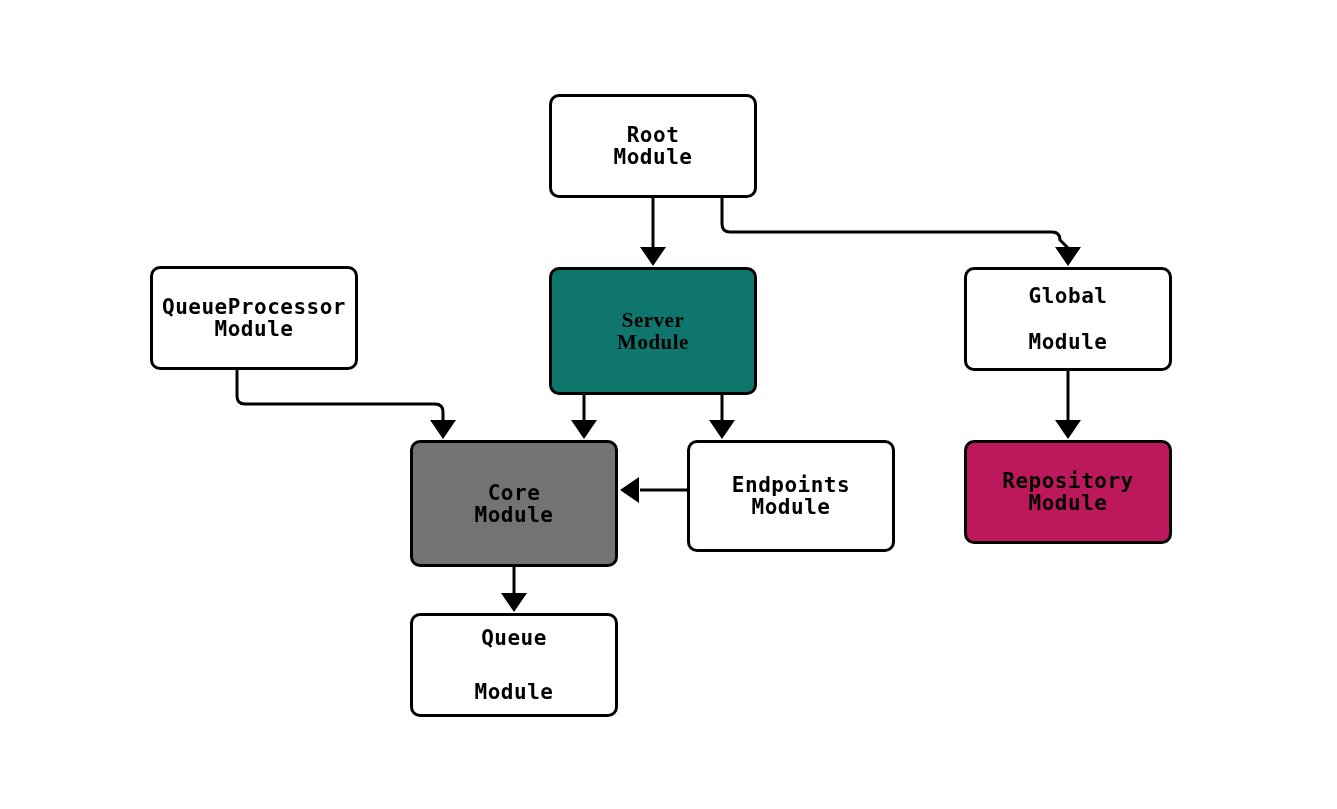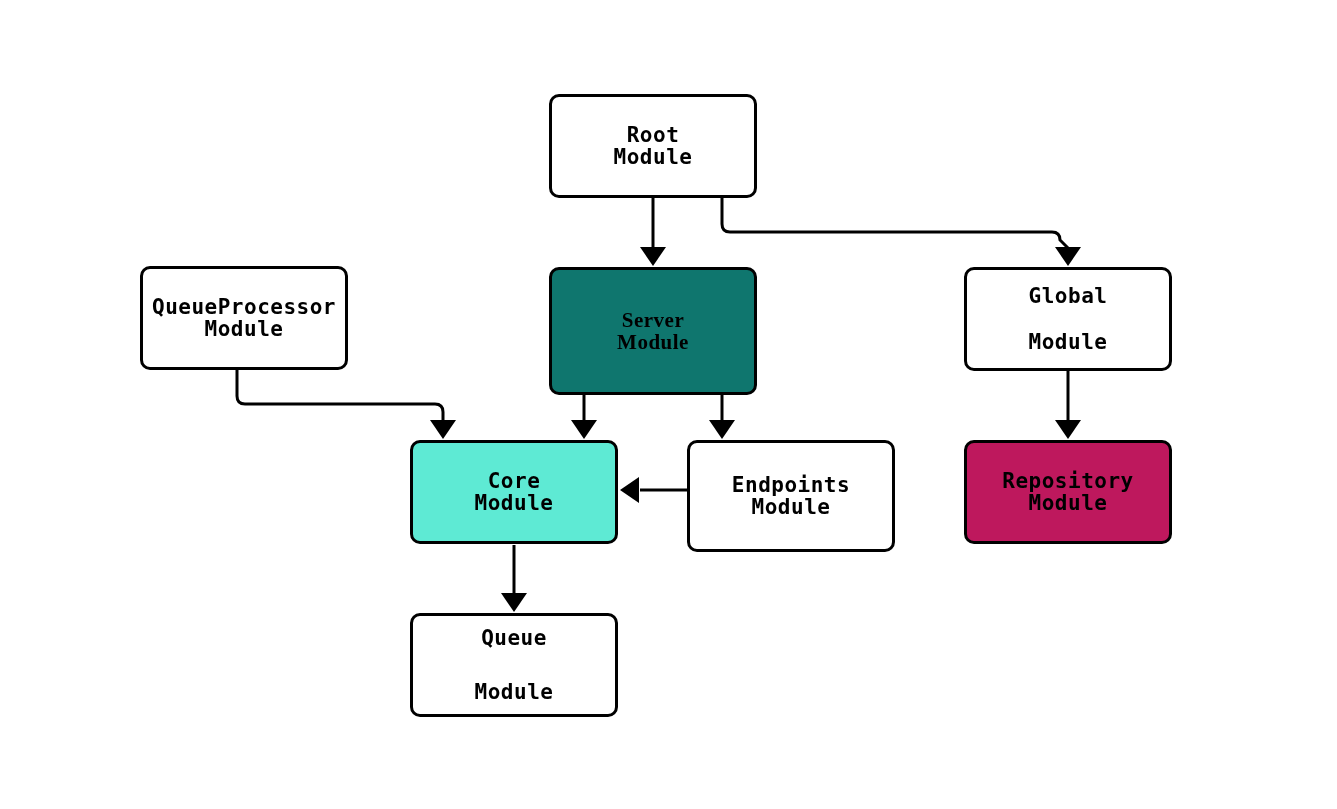--- a/index.html
+++ b/index.html
@@ -71,33 +71,33 @@
       <path d="M1068,371 L1068,421" fill="none" stroke="#000000" stroke-width="3"></path>
       <polygon points="1068,439 1055,420 1081,420" fill="#000000"></polygon>
       <path d="M514,545 L514,594" fill="none" stroke="#000000" stroke-width="3"></path>
       <polygon points="514,612 501,593 527,593" fill="#000000"></polygon>
     </svg>
   <div id="nodes-layer">
       <div class="node" style="left: 549px; top: 94px; width: 208px; height: 104px; background: rgb(255, 255, 255); border-color: rgb(0, 0, 0);">
         <div class="label-line">Root</div>
         <div class="label-line">Module</div>
       </div>
-      <div class="node" style="left: 140px; top: 266px; width: 208px; height: 104px; background: rgb(255, 255, 255); border-color: rgb(0, 0, 0);">
+      <div class="node" style="left: 150px; top: 266px; width: 208px; height: 104px; background: rgb(255, 255, 255); border-color: rgb(0, 0, 0);">
         <div class="label-line">QueueProcessor</div>
         <div class="label-line">Module</div>
       </div>
       <div class="node" style="left: 549px; top: 267px; width: 208px; height: 128px; background: #0f766e; border-color: rgb(0, 0, 0); font-family: Liberation Serif, serif;">
         <div class="label-line">Server</div>
         <div class="label-line">Module</div>
       </div>
       <div class="node" style="left: 964px; top: 267px; width: 208px; height: 104px; background: rgb(255, 255, 255); border-color: rgb(0, 0, 0); gap: 24px;">
         <div class="label-line">Global</div>
         <div class="label-line">Module</div>
       </div>
-      <div class="node" style="left: 410px; top: 440px; width: 208px; height: 104px; background: #5eead4; border-color: rgb(0, 0, 0);">
+      <div class="node" style="left: 410px; top: 440px; width: 208px; height: 127px; background: #737373; border-color: rgb(0, 0, 0);">
         <div class="label-line">Core</div>
         <div class="label-line">Module</div>
       </div>
       <div class="node" style="left: 687px; top: 440px; width: 208px; height: 112px; background: rgb(255, 255, 255); border-color: rgb(0, 0, 0);">
         <div class="label-line">Endpoints</div>
         <div class="label-line">Module</div>
       </div>
       <div class="node" style="left: 964px; top: 440px; width: 208px; height: 104px; background: #be185d; border-color: rgb(0, 0, 0);">
         <div class="label-line">Repository</div>
         <div class="label-line">Module</div>

